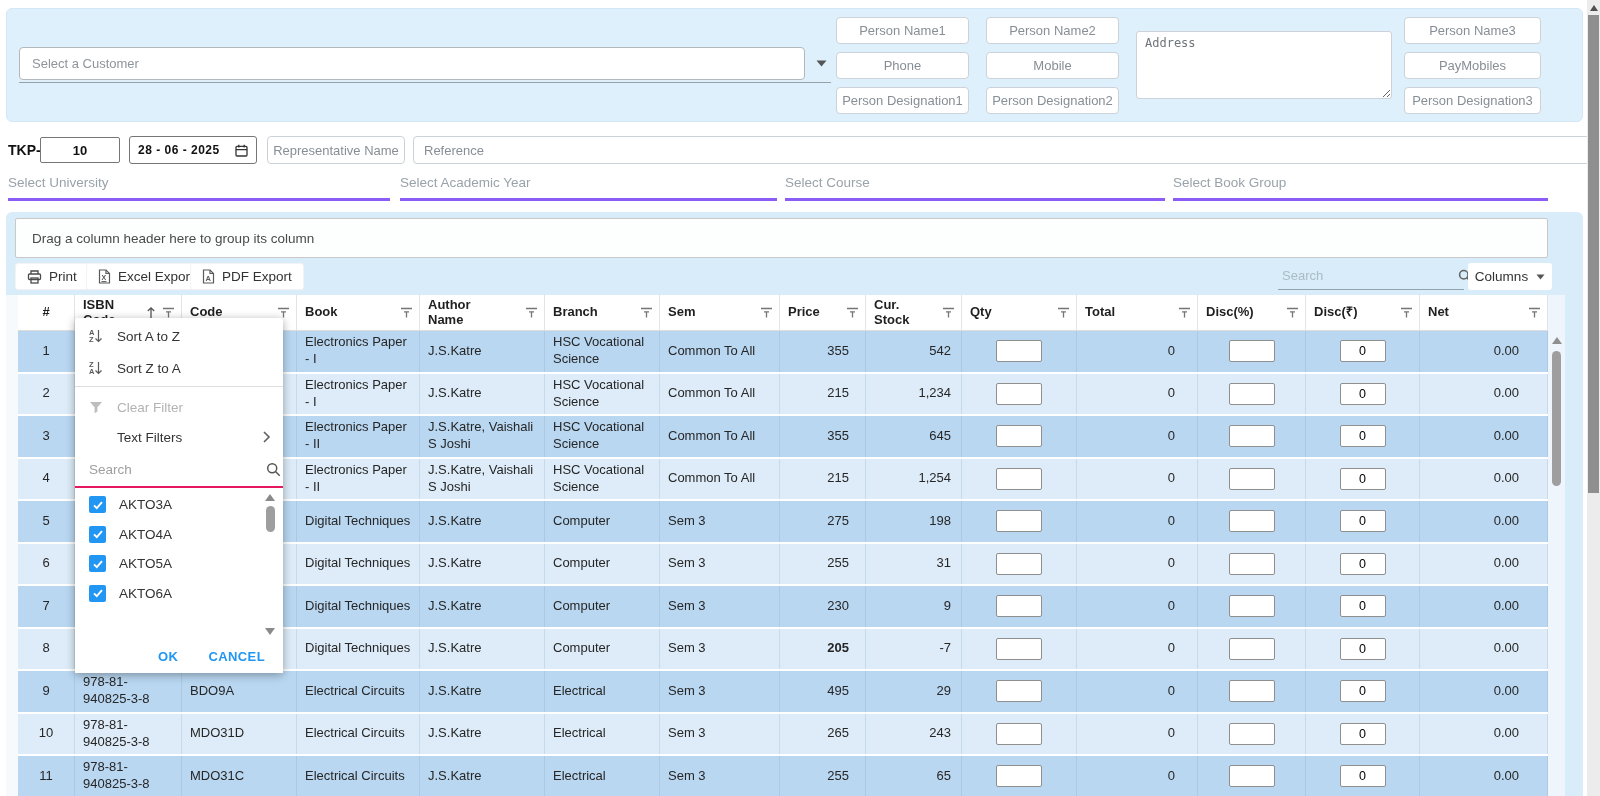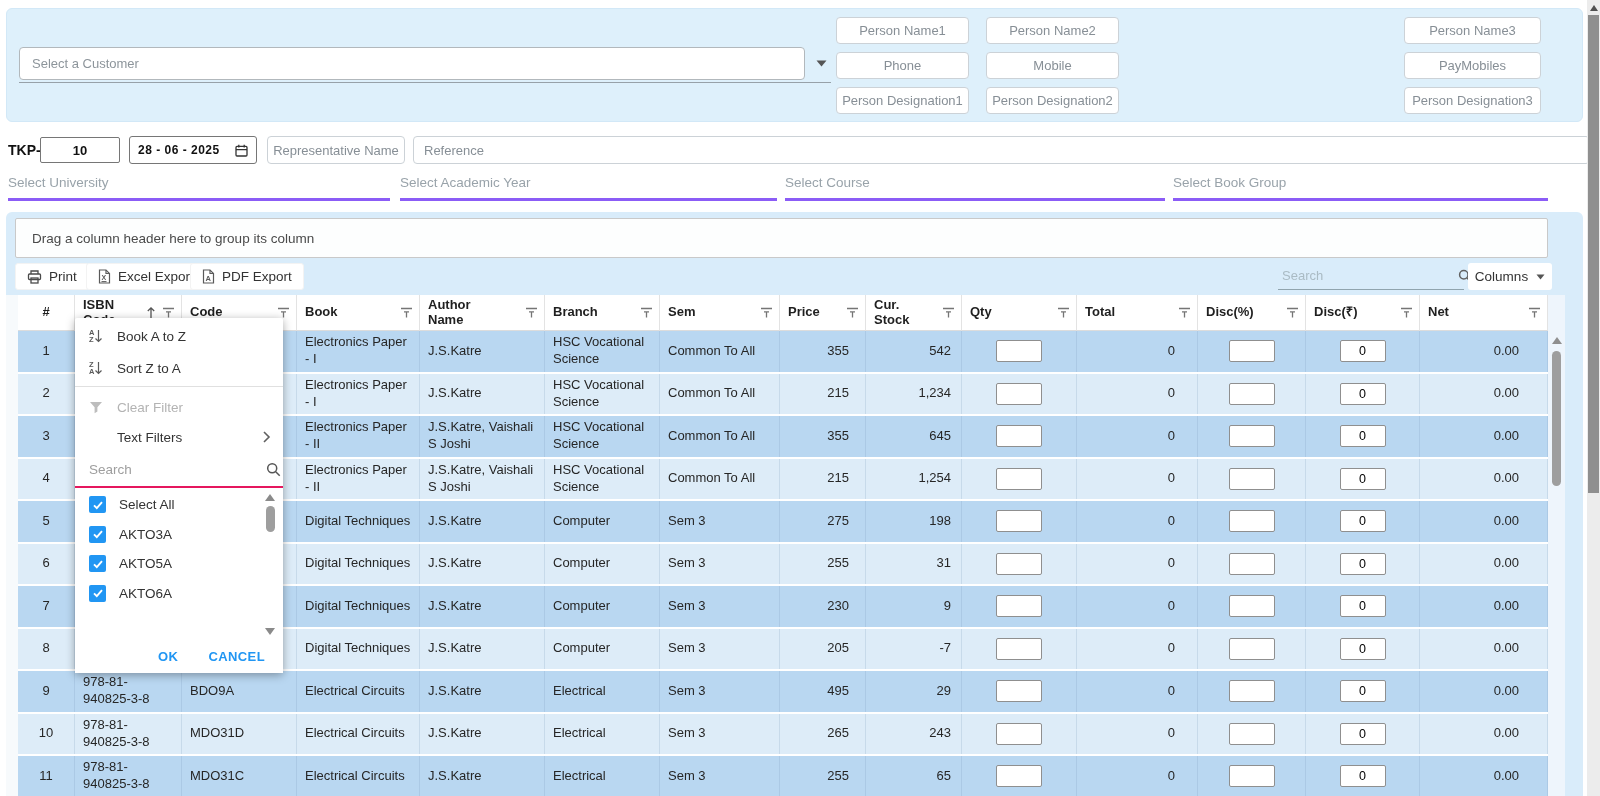--- a/index.html
+++ b/index.html
@@ -112,20 +112,21 @@
   </div>
   <input class="pfield" style="left: 829px; top: 8px;" placeholder="Person Name1">
   <input class="pfield" style="left: 979px; top: 8px;" placeholder="Person Name2">
   <input class="pfield" style="left: 1397px; top: 8px; width: 137px;" placeholder="Person Name3">
   <input class="pfield" style="left: 829px; top: 43px;" placeholder="Phone">
   <input class="pfield" style="left: 979px; top: 43px;" placeholder="Mobile">
   <input class="pfield" style="left: 1397px; top: 43px; width: 137px;" placeholder="PayMobiles">
   <input class="pfield" style="left: 829px; top: 78px;" placeholder="Person Designation1">
   <input class="pfield" style="left: 979px; top: 78px;" placeholder="Person Designation2">
   <input class="pfield" style="left: 1397px; top: 78px; width: 137px;" placeholder="Person Designation3">
+  <textarea id="address-field" placeholder="Address" style=""></textarea>
 </div>
 
 <span id="tkp-label">TKP-</span>
 <input id="tkp-input" value="10" style="">
 <div id="date-field">
   <span id="date-text">28 - 06 - 2025</span>
   <span style="display:flex">
     <svg width="13" height="13" viewBox="0 0 13 13" fill="none" stroke="#333" stroke-width="1.3">
       <rect x="1" y="2.4" width="11" height="9.6" rx="1"></rect>
         <path d="M1 5.6h11M3.8 0.8v2.8M9.2 0.8v2.8"></path>
@@ -469,21 +470,21 @@
         <div class="tcell right c-net" style="width: 128px;">0.00</div>
       </div>
       <div class="trow even">
         <div class="tcell center" style="width: 57px;">8</div>
         <div class="tcell" style="width: 107px;"></div>
         <div class="tcell" style="width: 115px;"></div>
         <div class="tcell" style="width: 123px;">Digital Techniques</div>
         <div class="tcell" style="width: 125px;">J.S.Katre</div>
         <div class="tcell" style="width: 115px;">Computer</div>
         <div class="tcell" style="width: 120px;">Sem 3</div>
-        <div class="tcell right c-price" style="width: 86px;">205</div>
+        <div class="tcell right c-price" style="width: 86px; font-weight: bold;">205</div>
         <div class="tcell right c-stock" style="width: 96px;">-7</div>
         <div class="tcell center" style="width: 115px;">
           <input class="cellinput" type="text" style="">
         </div>
         <div class="tcell right c-total" style="width: 121px;">0</div>
         <div class="tcell center" style="width: 108px;">
           <input class="cellinput" type="text" style="">
         </div>
         <div class="tcell center" style="width: 114px;">
           <input class="cellinput" type="text" value="0" style="">
@@ -573,21 +574,21 @@
   <div class="pop-item" style="top:2px">
     <span class="ic">
       <span class="sort-letters">
           <span>A</span>
           <span>Z</span>
         </span>
       <svg width="9" height="14" viewBox="0 0 9 14" fill="none" stroke="#5a5a5a" stroke-width="1.2">
           <path d="M4.5 1v11M1.5 9.5l3 3 3-3"></path>
         </svg>
     </span>
-    <span class="lbl">Book A to Z</span>
+    <span class="lbl">Sort A to Z</span>
   </div>
   <div class="pop-item" style="top:34px">
     <span class="ic">
       <span class="sort-letters">
           <span>Z</span>
           <span>A</span>
         </span>
       <svg width="9" height="14" viewBox="0 0 9 14" fill="none" stroke="#5a5a5a" stroke-width="1.2">
           <path d="M4.5 1v11M1.5 9.5l3 3 3-3"></path>
         </svg>
@@ -620,29 +621,29 @@
       </svg>
     </span>
   </div>
   <div id="pop-list">
       <div class="plist-item">
         <span class="pcheckbox">
           <svg width="12" height="12" viewBox="0 0 12 12" fill="none" stroke="#fff" stroke-width="1.9">
             <path d="M2 6.4l2.8 2.8L10 3.2"></path>
           </svg>
         </span>
-        <span class="plabel">Select All</span>
+        <span class="plabel">AKTO3A</span>
       </div>
       <div class="plist-item">
         <span class="pcheckbox">
           <svg width="12" height="12" viewBox="0 0 12 12" fill="none" stroke="#fff" stroke-width="1.9">
             <path d="M2 6.4l2.8 2.8L10 3.2"></path>
           </svg>
         </span>
-        <span class="plabel">AKTO3A</span>
+        <span class="plabel">AKTO4A</span>
       </div>
       <div class="plist-item">
         <span class="pcheckbox">
           <svg width="12" height="12" viewBox="0 0 12 12" fill="none" stroke="#fff" stroke-width="1.9">
             <path d="M2 6.4l2.8 2.8L10 3.2"></path>
           </svg>
         </span>
         <span class="plabel">AKTO5A</span>
       </div>
       <div class="plist-item">

